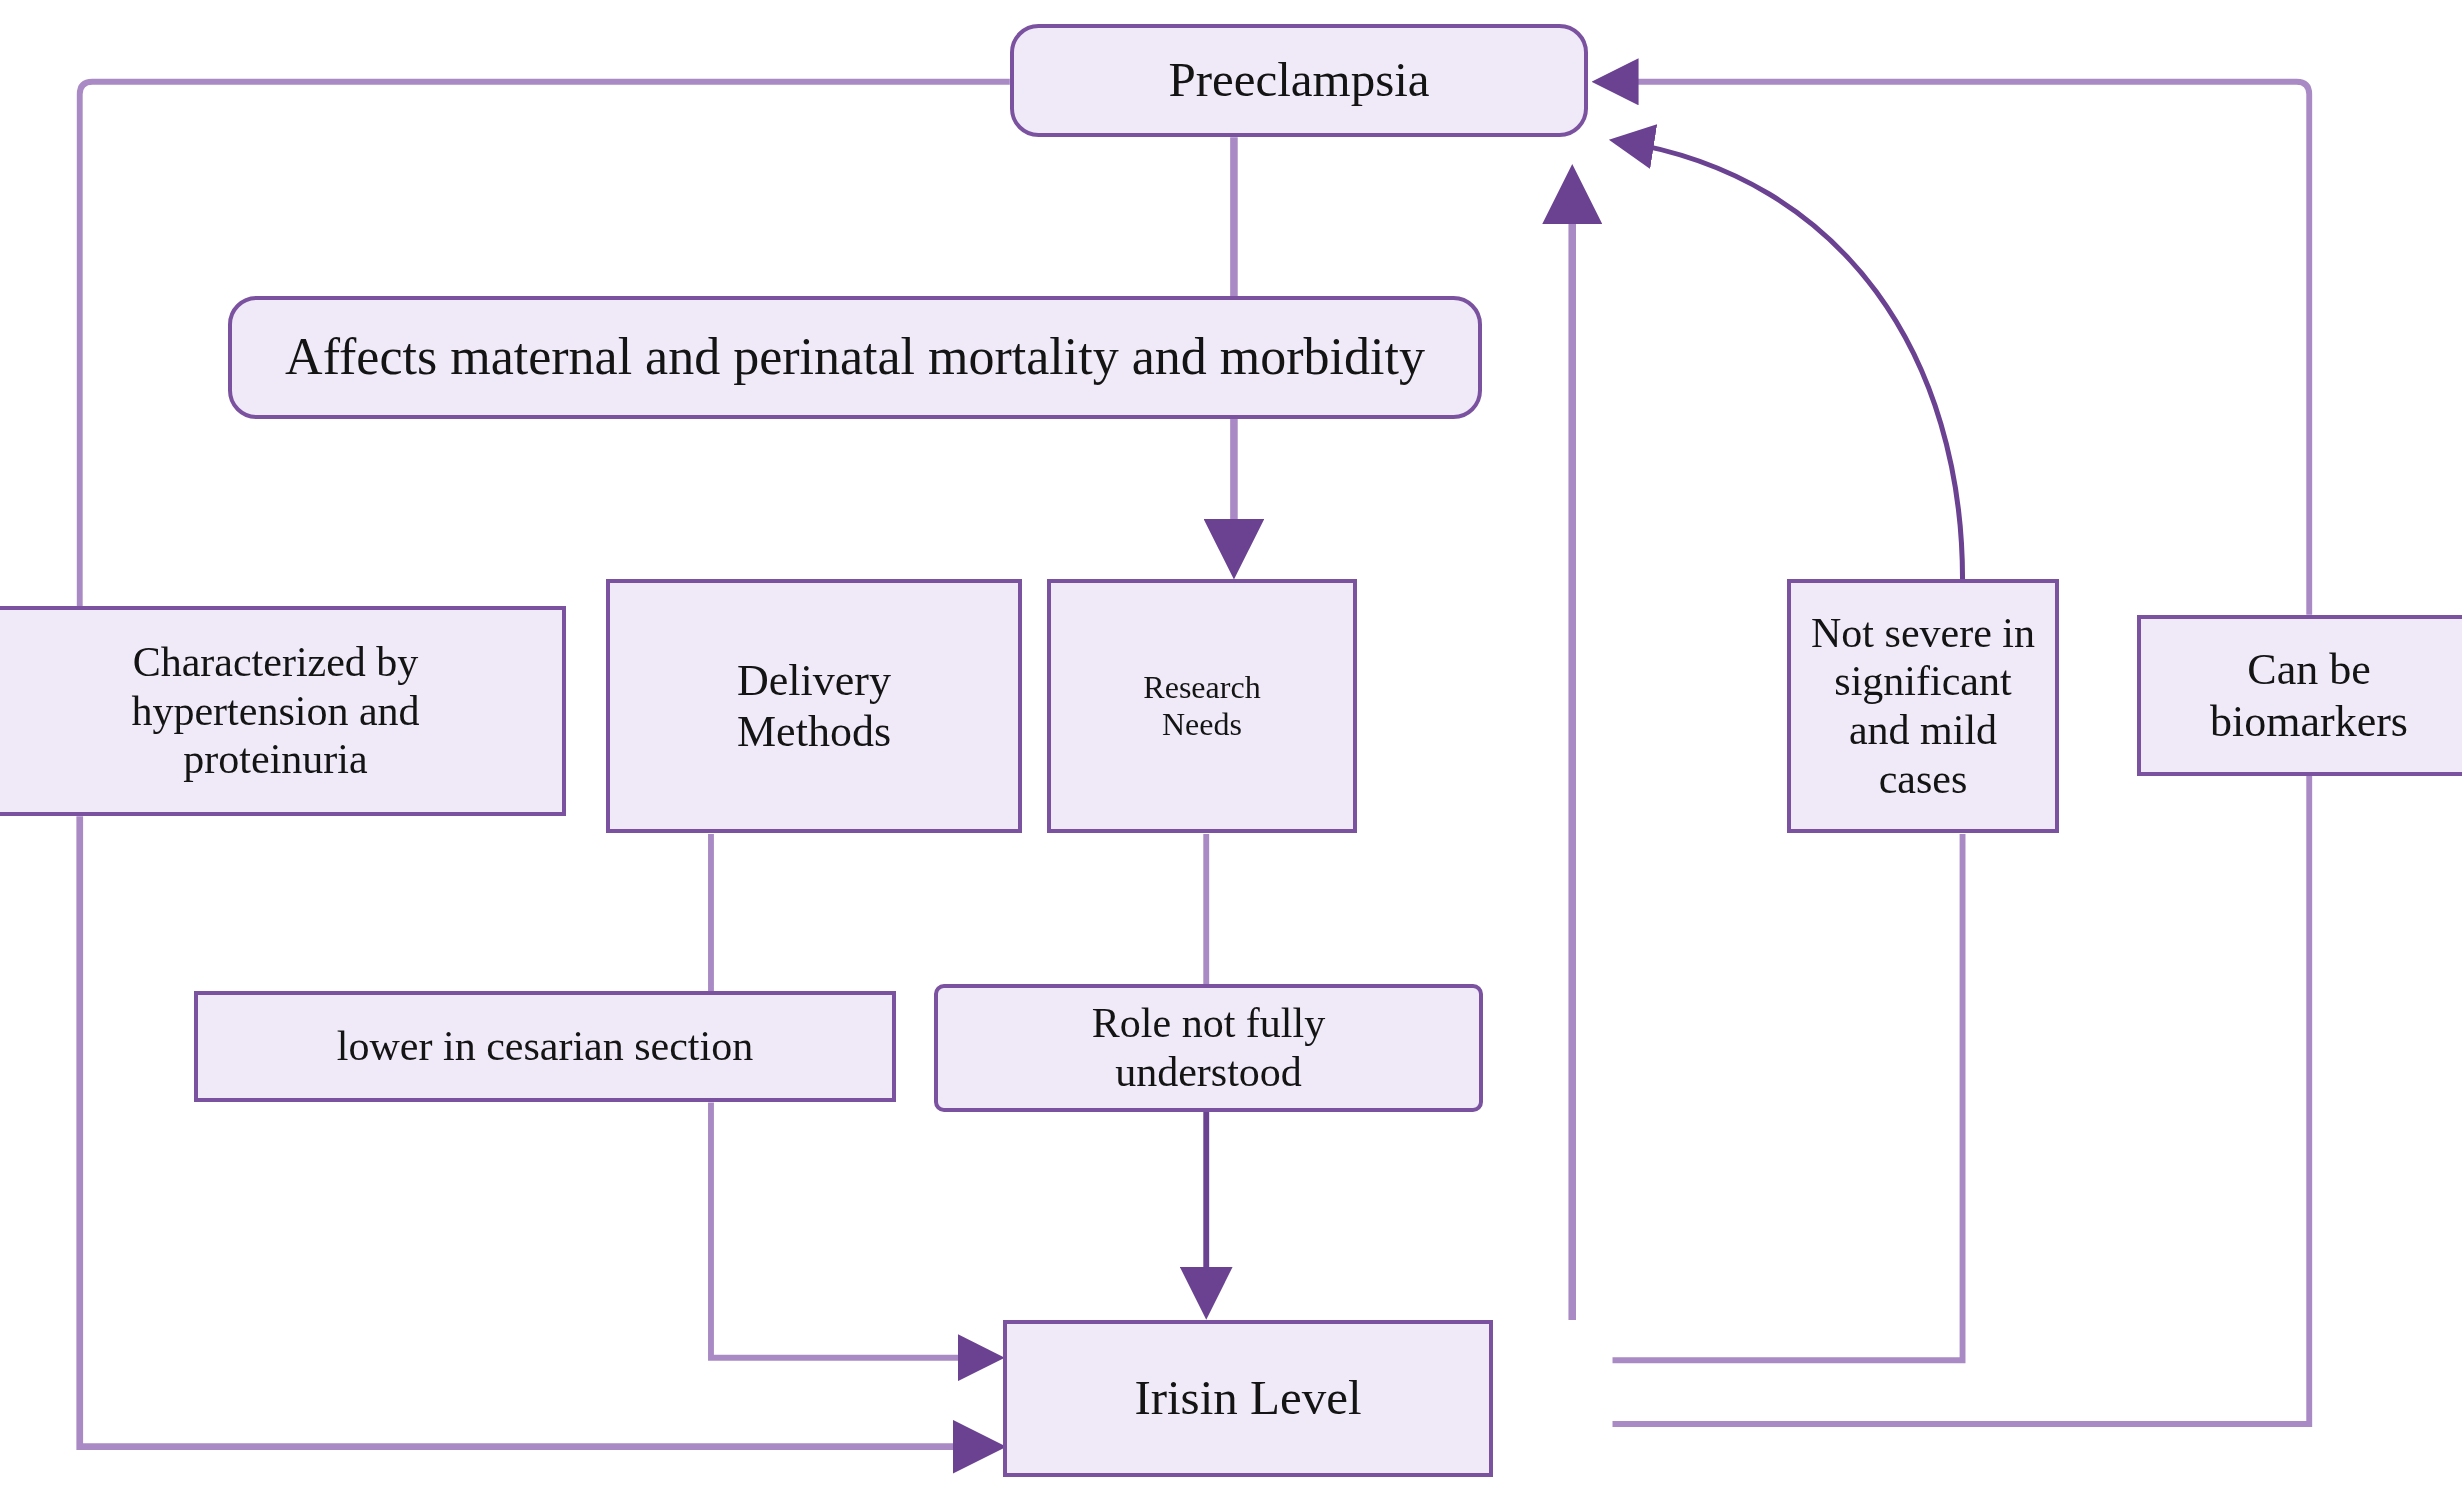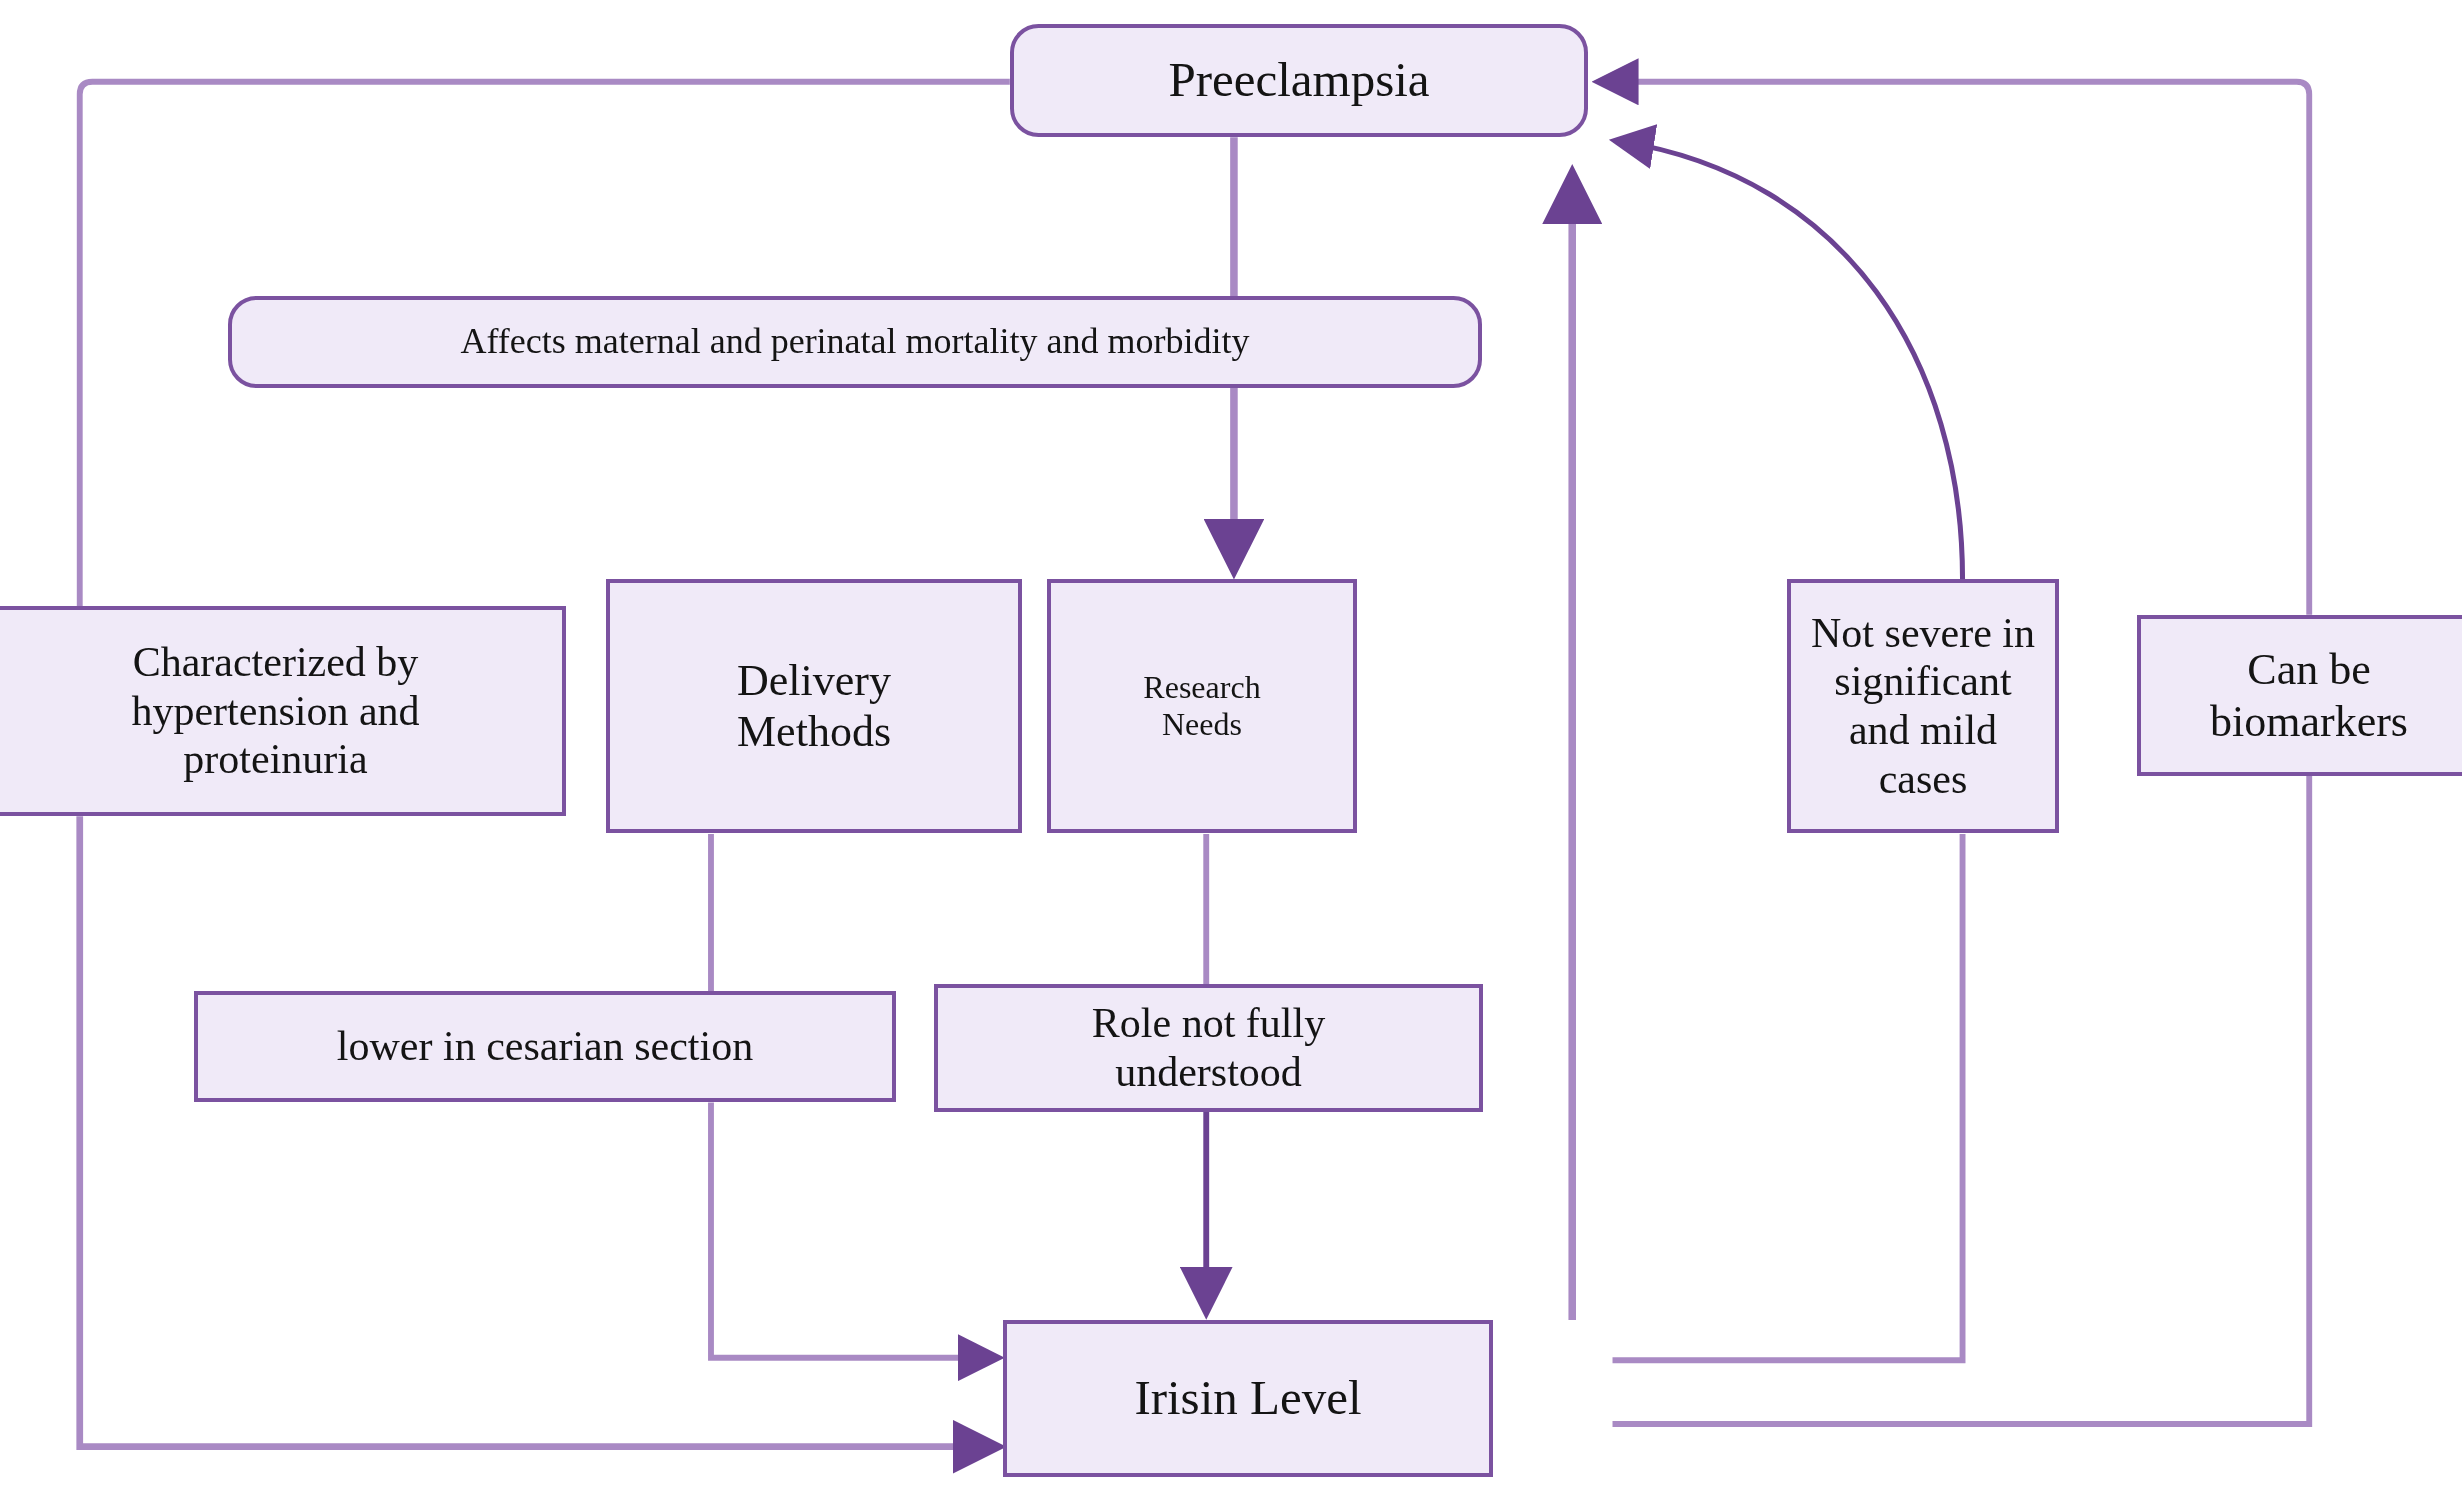--- a/index.html
+++ b/index.html
@@ -82,21 +82,21 @@
     <path d="M 2338 690 C 2338 430 2200 210 1930 168" fill="none" stroke="#6b4292" stroke-width="6" marker-end="url(#arrow-dark)"></path>
 
     <path d="M 1921 1696 L 2751 1696 L 2751 924" fill="none" stroke="#a98ac4" stroke-width="7"></path>
     <path d="M 2751 732 L 2751 112 Q 2751 97 2736 97 L 1910 97" fill="none" stroke="#a98ac4" stroke-width="7" marker-end="url(#arrow-light)"></path>
   </svg>
 
   <div class="node rounded" style="left:1010px; top:23.5px; width:578px; height:113px; font-size:49px;">
     <span class="label">Preeclampsia</span>
   </div>
 
-  <div class="node rounded" style="left:228px; top:296px; width:1254px; height:92px; font-size:36px;">
+  <div class="node rounded" style="left:228px; top:296px; width:1254px; height:123px; font-size:52px;">
     <span class="label">Affects maternal and perinatal mortality and morbidity</span>
   </div>
 
   <div class="node" style="left:-15px; top:606px; width:581px; height:210px; font-size:42px;">
     <span class="label">Characterized by
 hypertension and
 proteinuria</span>
   </div>
 
   <div class="node" style="left:606px; top:579px; width:416px; height:254px; font-size:44px;">
@@ -119,21 +119,21 @@
 
   <div class="node" style="left:2137px; top:615px; width:344px; height:161px; font-size:44px;">
     <span class="label">Can be
 biomarkers</span>
   </div>
 
   <div class="node" style="left:194px; top:991px; width:702px; height:111px; font-size:42px;">
     <span class="label">lower in cesarian section</span>
   </div>
 
-  <div class="node" style="left:934px; top:984px; width:549px; height:128px; font-size:42px;">
+  <div class="node" style="left:934px; top:984px; width:549px; height:128px; font-size:42px;border-radius:10px;">
     <span class="label">Role not fully
 understood</span>
   </div>
 
   <div class="node" style="left:1003px; top:1320px; width:490px; height:157px; font-size:49px;">
     <span class="label">Irisin Level</span>
   </div>
 
 </div>
 

